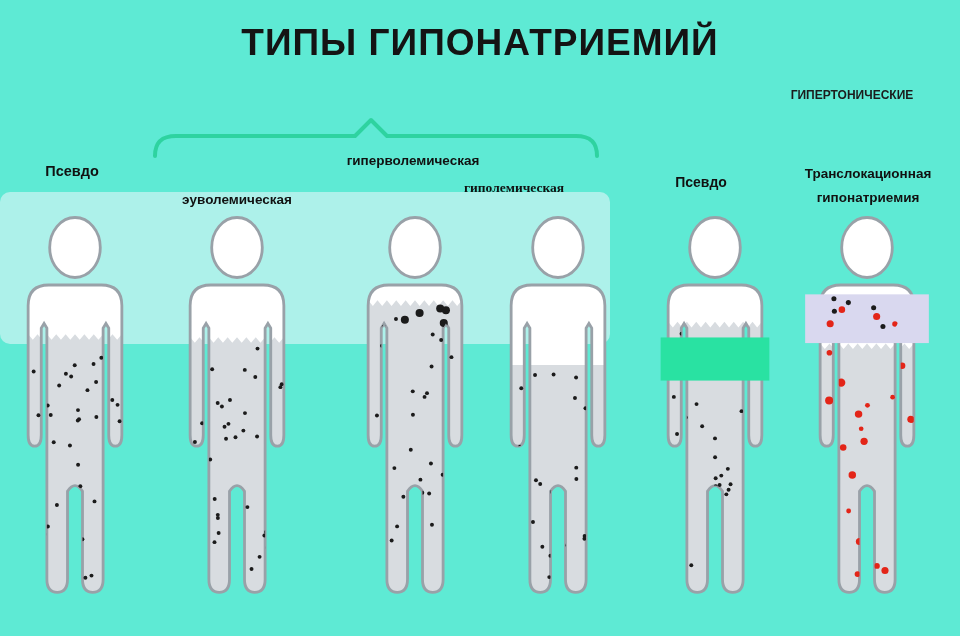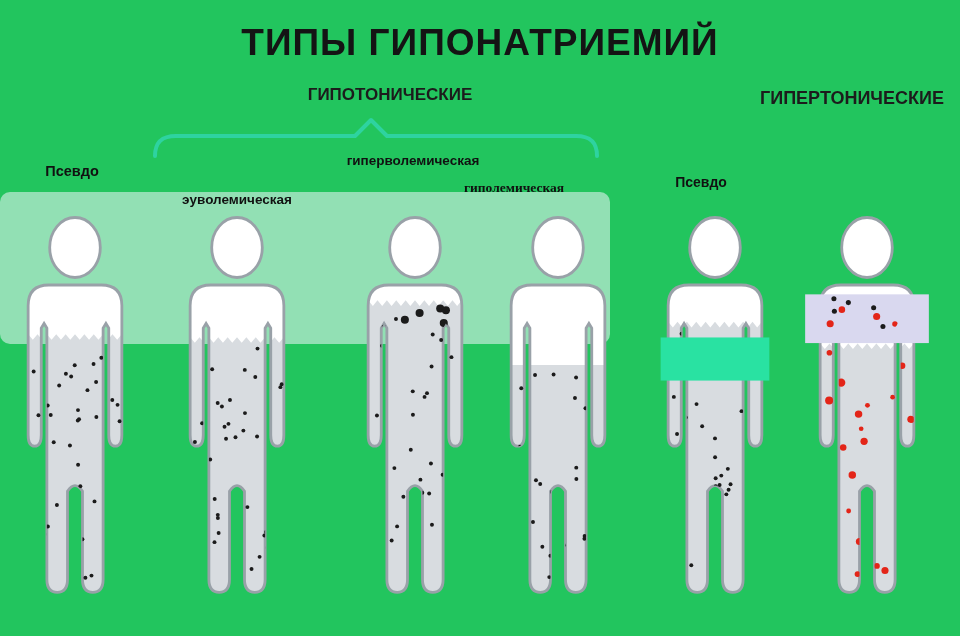--- a/index.html
+++ b/index.html
@@ -1,54 +1,57 @@
 <!DOCTYPE html>
 <html><head>
 <meta charset="utf-8">
 <style>
   html,body{margin:0;padding:0;background:#ffffff;}
   .canvas{
-    position:relative;width:960px;height:636px;background:#22c55e;overflow:hidden;
+    position:relative;width:960px;height:636px;background:#5eead4;overflow:hidden;
     font-family:"Liberation Sans", sans-serif;color:#161616;
   }
   .title{
     position:absolute;left:0;top:22px;width:960px;text-align:center;
     font-size:37px;font-weight:bold;letter-spacing:1px;color:#141414;
   }
   .grp{position:absolute;font-weight:bold;text-align:center;color:#1c1c1c;}
   .grp.hypo{left:290px;top:85px;width:200px;font-size:17px;}
-  .grp.hyper{left:752px;top:88px;width:200px;font-size:18px;}
+  .grp.hyper{left:752px;top:88px;width:200px;font-size:12px;}
   .grp.iso{left:606px;top:116px;width:200px;font-size:15px;}
   .bracket{position:absolute;left:150px;top:110px;}
   .lbl{position:absolute;font-weight:bold;font-size:13.5px;text-align:center;color:#111;}
   .lbl span{display:block;line-height:24px;}
   .fig{position:absolute;width:150px;height:403px;}
   .bg-wash{position:absolute;background:#eef5fb;opacity:.55;border-radius:10px;}
 </style>
 </head>
 <body>
 
 <div class="canvas">
 
   <div class="bg-wash" style="left:0;top:192px;width:610px;height:152px;"></div>
 
   <div class="title">ТИПЫ ГИПОНАТРИЕМИЙ</div>
 
-  <div class="grp hypo">ГИПОТОНИЧЕСКИЕ</div>
   <div class="grp hyper">ГИПЕРТОНИЧЕСКИЕ</div>
 
   <svg class="bracket" width="455" height="55" viewBox="0 0 455 55">
     <path id="bracket-path" d="M5,46 C5,32 12,26 26,26 L205,26 L221,10 L237,26 L426,26 C440,26 447,32 447,46" fill="none" stroke-width="4" stroke-linecap="round" stroke-linejoin="round" stroke="#2ed3a0"></path>
   </svg>
 
   <div class="lbl" style="left:12px;top:163px;width:120px;font-size:14.5px;">Псевдо</div>
   <div class="lbl" style="left:167px;top:192px;width:140px;">эуволемическая</div>
   <div class="lbl" style="left:333px;top:153px;width:160px;">гиперволемическая</div>
   <div class="lbl" style="left:444px;top:180px;width:140px;font-family:Liberation Serif, serif;">гиполемическая</div>
   <div class="lbl" style="left:641px;top:174px;width:120px;font-size:14px;">Псевдо</div>
+  <div class="lbl" style="left:793px;top:162px;width:150px;">
+    <span>Транслокационная</span>
+    <span>гипонатриемия</span>
+  </div>
 
   <svg class="fig" style="left:0px;top:210px;" viewBox="0 0 160 430">
       <defs>
         <clipPath id="clip0">
           <path d="M30,102Q30,80 52,80L108,80Q130,80 130,102L130,240Q130,252 123,252Q116,252 116,240L116,126L113,121L110,126L110,394Q110,408 99,408Q88,408 88,394L88,300Q80,288 72,300L72,394Q72,408 61,408Q50,408 50,394L50,126L47,121L44,126L44,240Q44,252 37,252Q30,252 30,240Z"></path>
         </clipPath>
       </defs>
       <ellipse cx="80" cy="40" rx="27" ry="32" fill="#ffffff" stroke="#99a1a8" stroke-width="3"></ellipse>
       <path d="M30,102Q30,80 52,80L108,80Q130,80 130,102L130,240Q130,252 123,252Q116,252 116,240L116,126L113,121L110,126L110,394Q110,408 99,408Q88,408 88,394L88,300Q80,288 72,300L72,394Q72,408 61,408Q50,408 50,394L50,126L47,121L44,126L44,240Q44,252 37,252Q30,252 30,240Z" fill="#ffffff"></path>
       <g clip-path="url(#clip0)">

